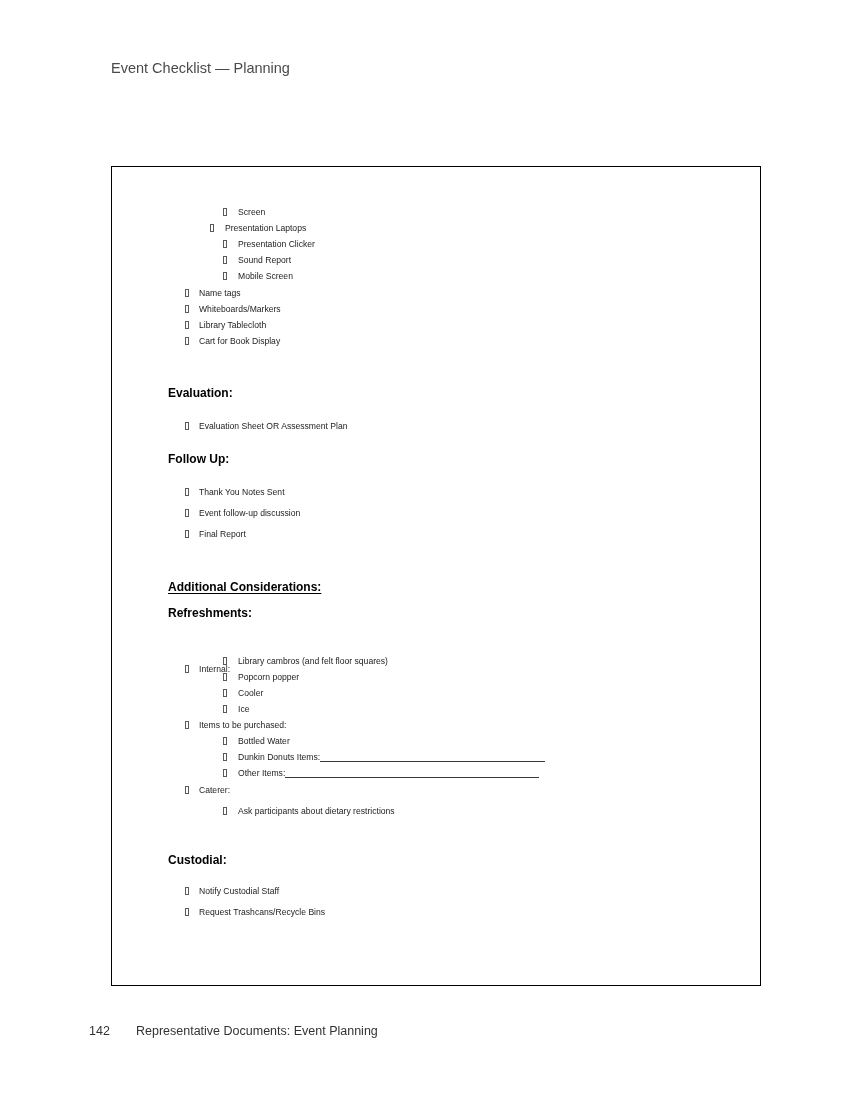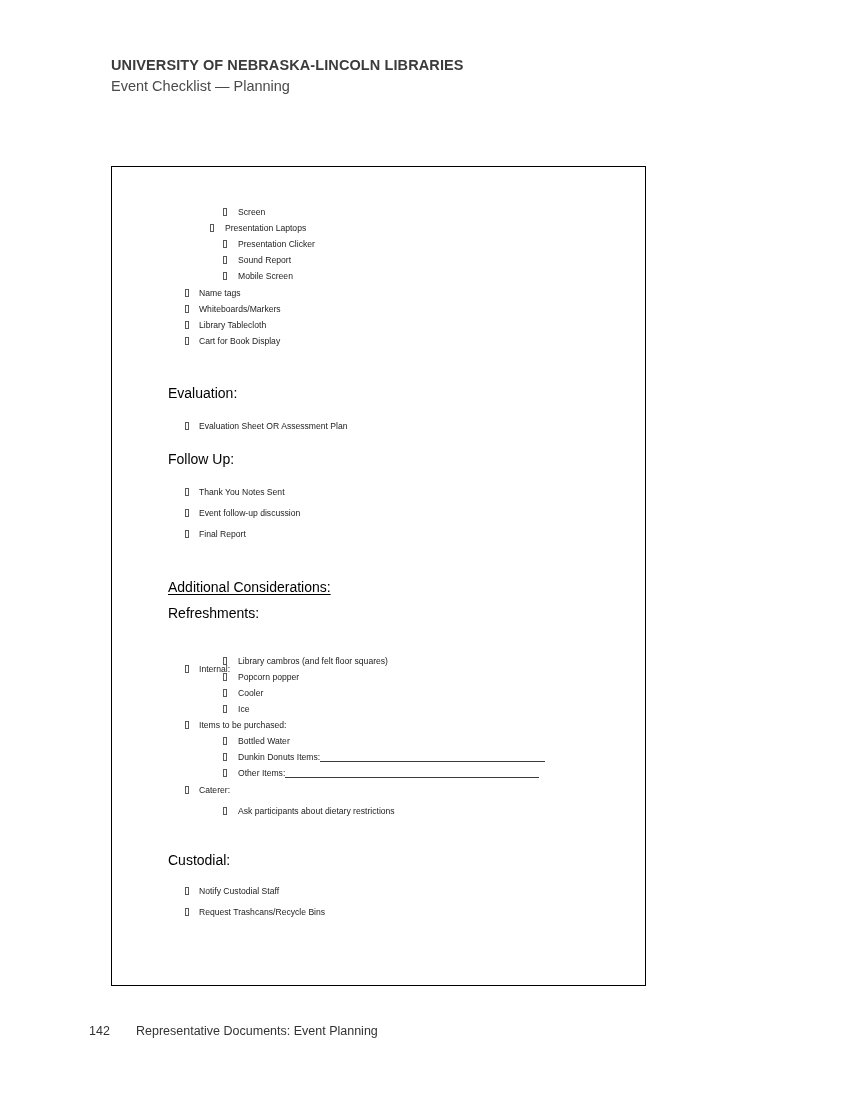--- a/index.html
+++ b/index.html
@@ -38,21 +38,21 @@
     line-height: 20px;
     margin-top: 2px;
     white-space: nowrap;
   }
 
   
   #doc-frame {
     position: absolute;
     left: 111px;
     top: 166px;
-    width: 535px;
+    width: 650px;
     height: 820px;
     border: 1px solid #000000;
     box-sizing: border-box;
     background: #ffffff;
     overflow: hidden;
   }
 
   
   #doc-body {
     position: absolute;
@@ -65,22 +65,22 @@
   }
 
   .row {
     position: absolute;
     white-space: nowrap;
     line-height: 11px;
   }
 
   
   .heading {
-    font-weight: 400;
-    font-size: 14px;
+    font-weight: 700;
+    font-size: 12px;
     color: #000000;
   }
   .heading.underlined {
     text-decoration: underline;
     text-underline-offset: 2px;
   }
 
   
   .cb {
     display: inline-block;
@@ -118,21 +118,20 @@
   #folio {
     display: inline-block;
     width: 47px;
   }
   #footer-text { display: inline-block; }
 </style>
 </head>
 <body>
 
 <div id="page-header">
-  <div id="org-title">UNIVERSITY OF NEBRASKA-LINCOLN LIBRARIES</div>
   <div id="doc-subtitle">Event Checklist — Planning</div>
 </div>
 
 <div id="doc-frame">
   <div id="doc-body">
       <div class="row" style="left: 111px; top: 40px;"><span class="cb cb-l2"></span><span class="label">Screen</span></div>
       <div class="row" style="left: 98px; top: 56px;"><span class="cb cb-l2"></span><span class="label">Presentation Laptops</span></div>
       <div class="row" style="left: 111px; top: 72px;"><span class="cb cb-l2"></span><span class="label">Presentation Clicker</span></div>
       <div class="row" style="left: 111px; top: 88px;"><span class="cb cb-l2"></span><span class="label">Sound Report</span></div>
       <div class="row" style="left: 111px; top: 104px;"><span class="cb cb-l2"></span><span class="label">Mobile Screen</span></div>

